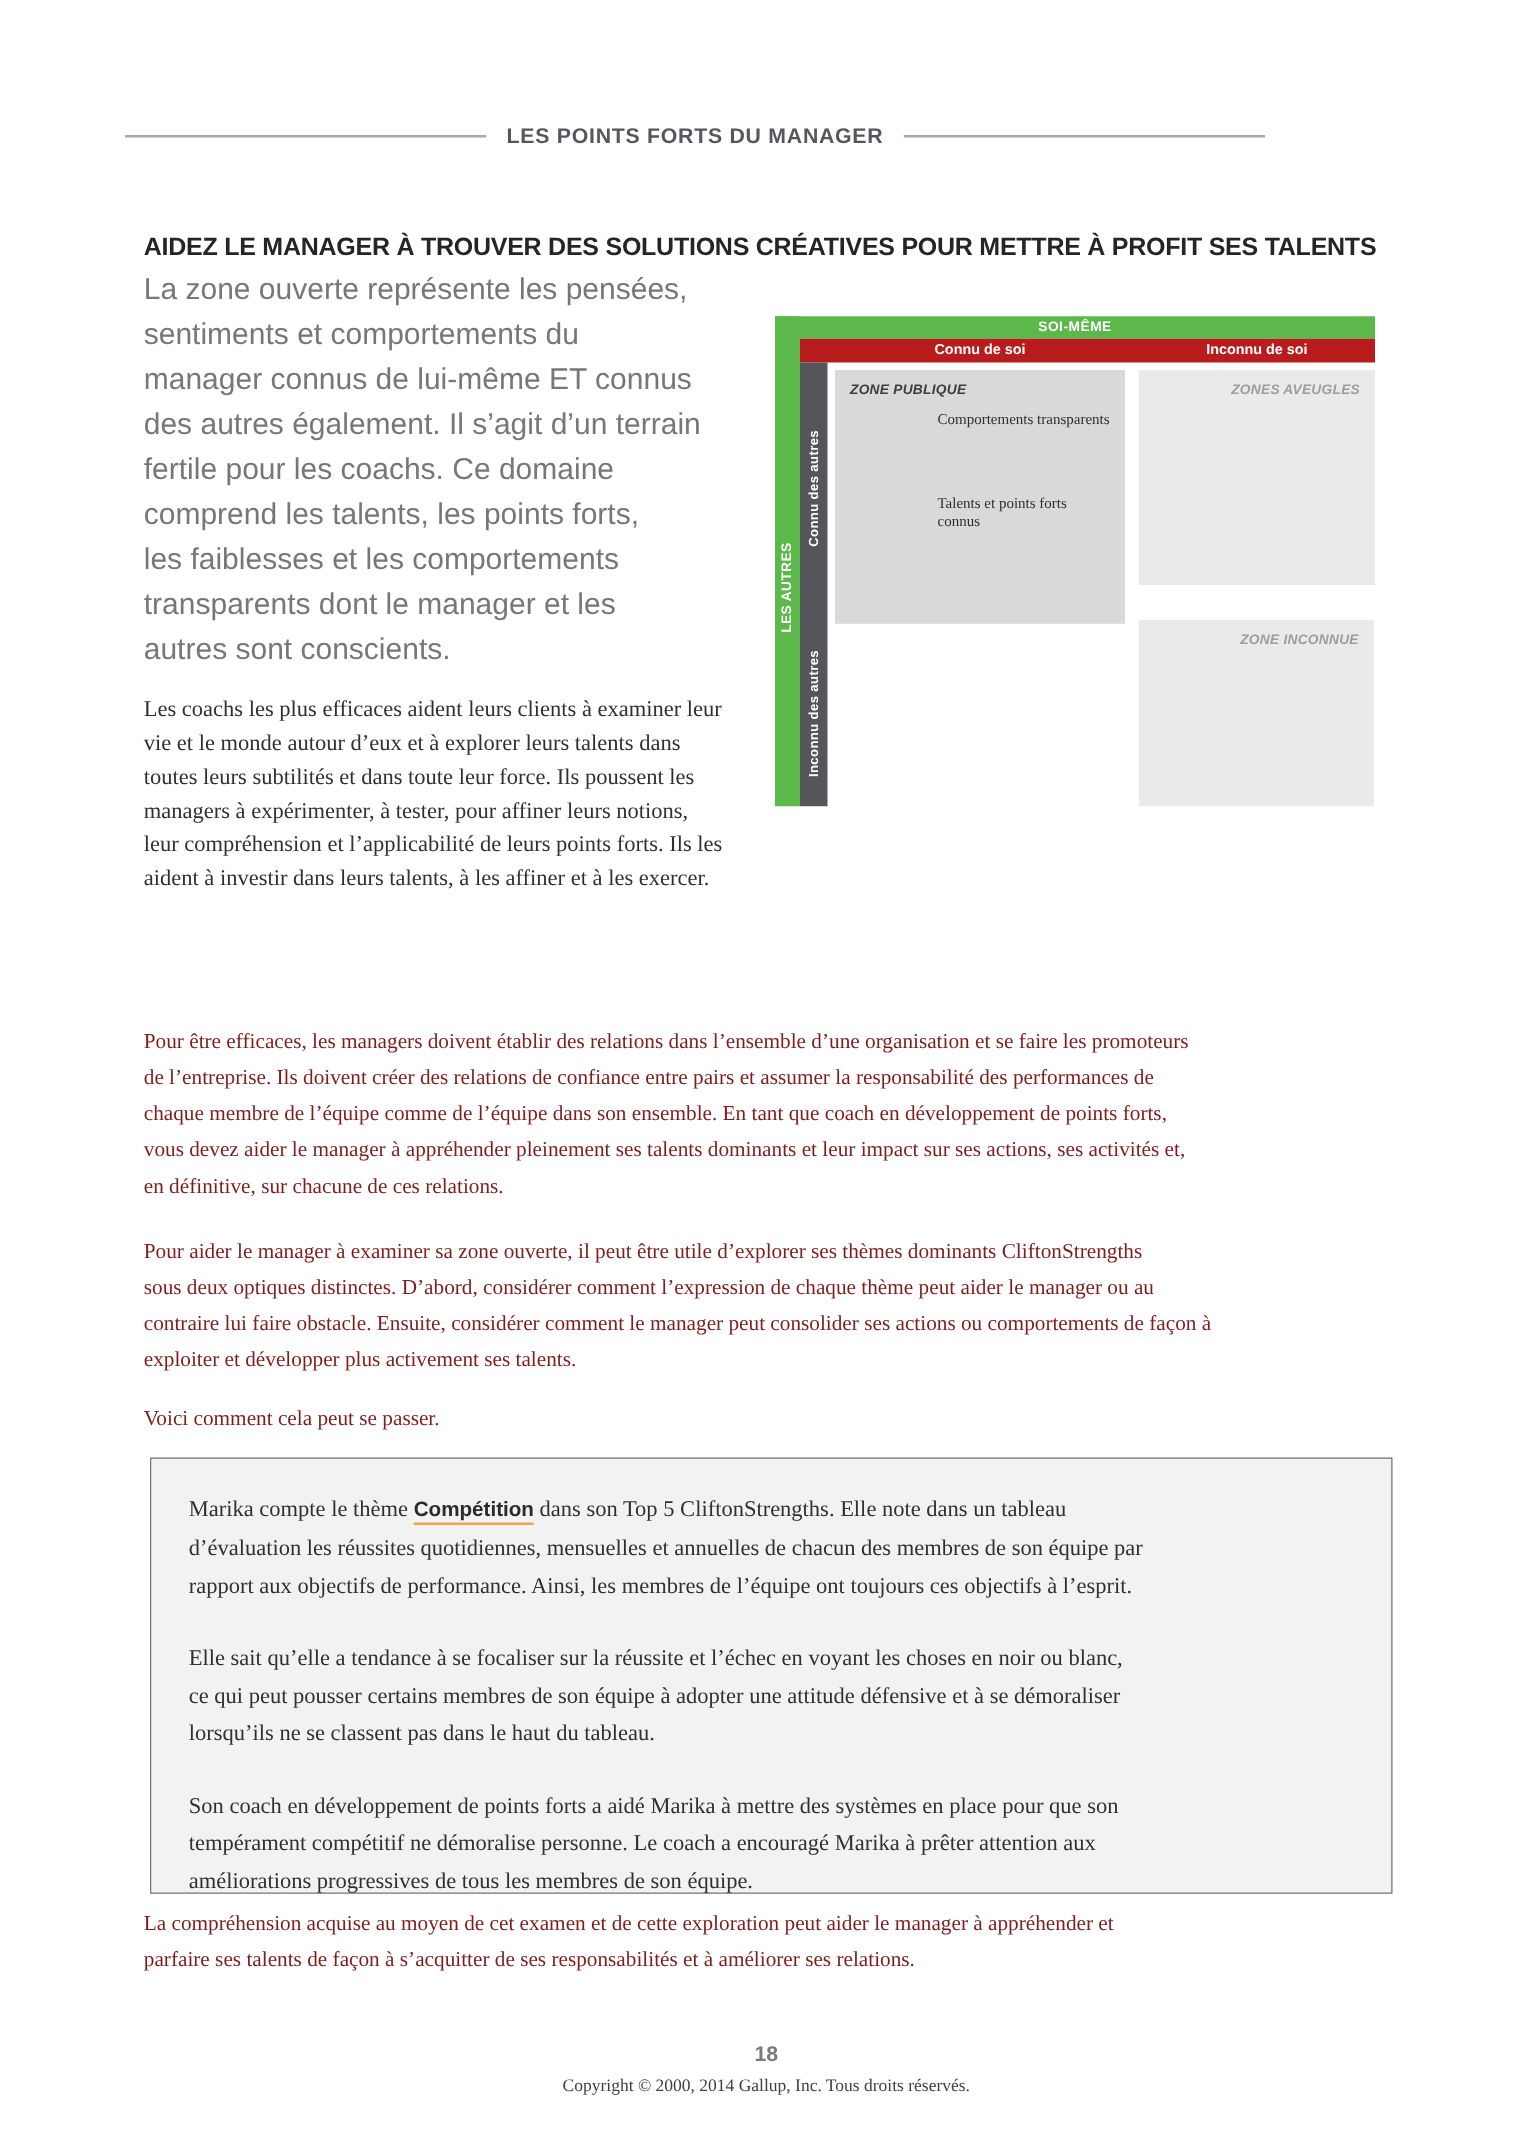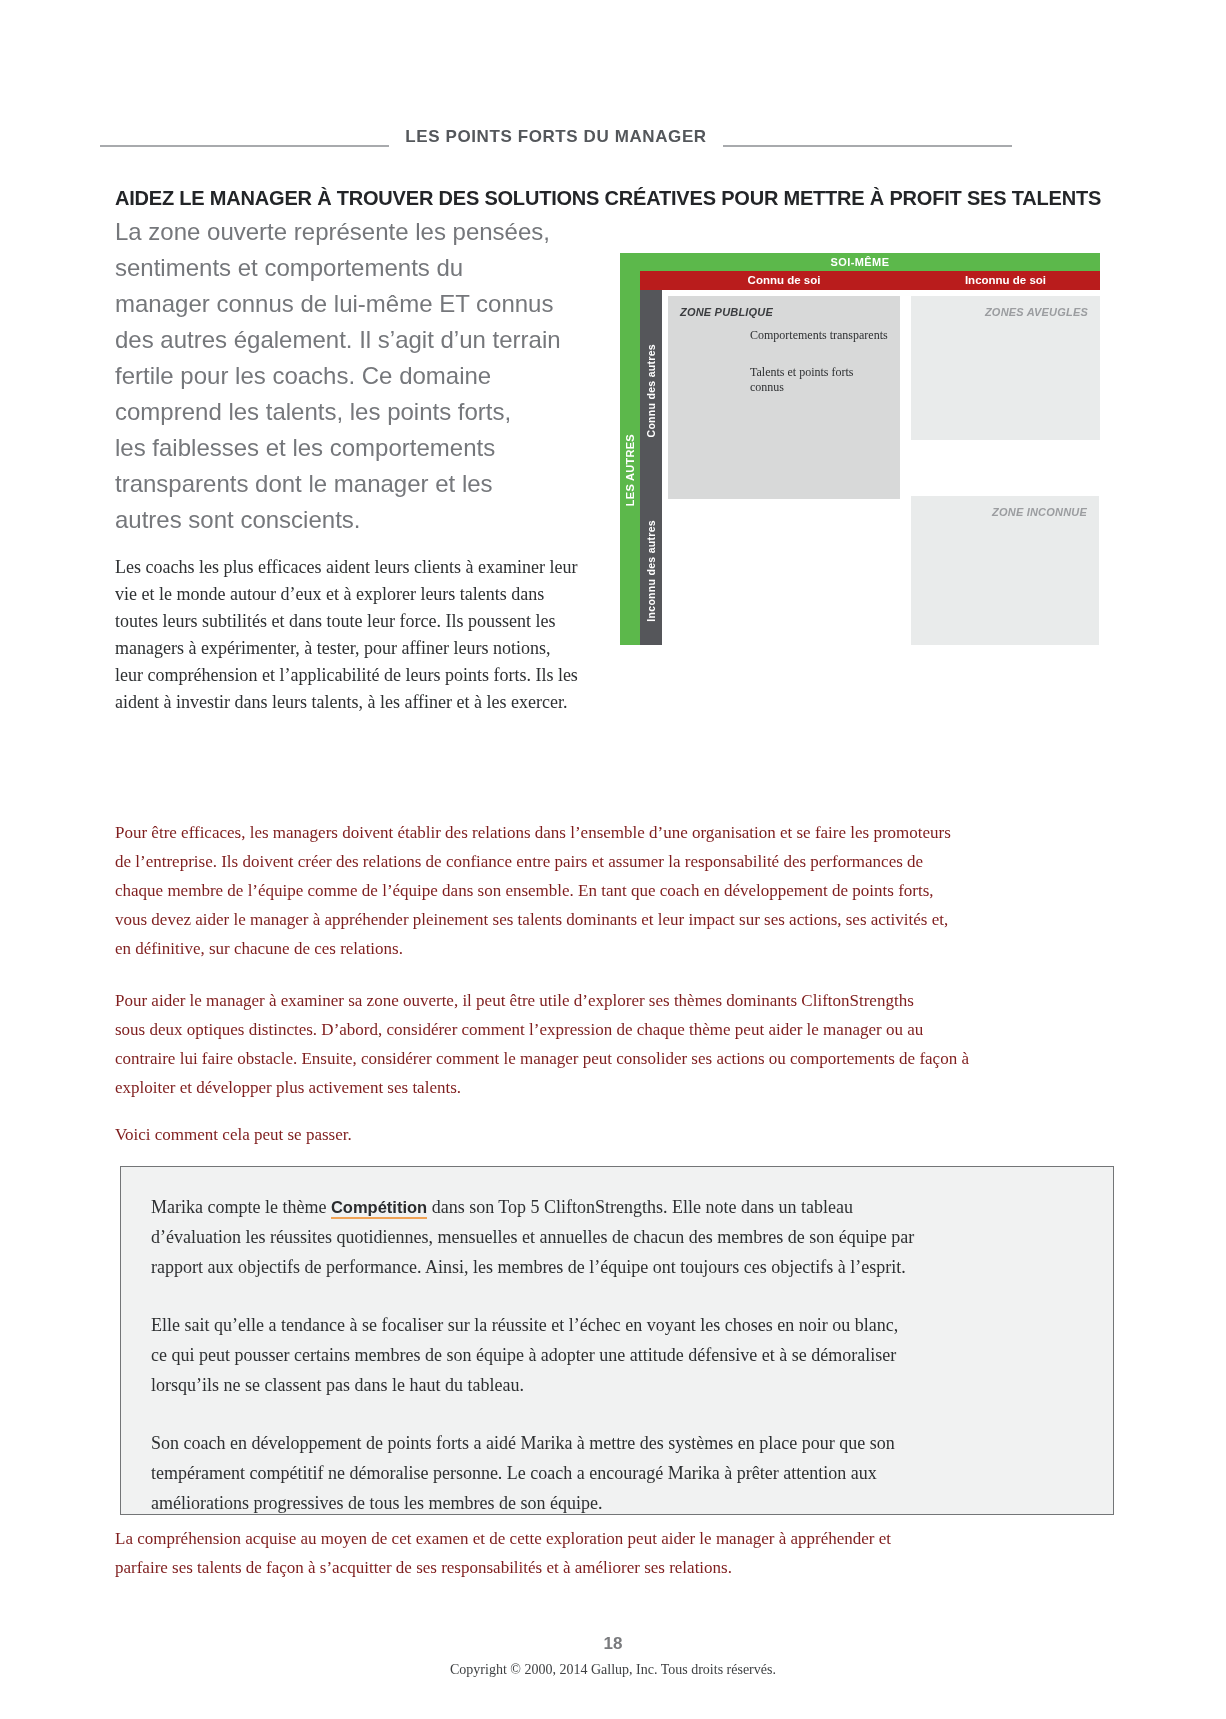--- a/index.html
+++ b/index.html
@@ -3,21 +3,21 @@
 <meta charset="utf-8">
 <style>
   html,body { margin:0; padding:0; background:#ffffff; }
   .page {
     position:relative; width:1226px; height:1719px; background:#ffffff;
     font-family:"Liberation Serif", serif; overflow:hidden;
   }
 
   
   .runhead { position:absolute; left:100px; top:99px; width:912px;
-    display:flex; align-items:flex-end; gap:16px;margin-top:28px; }
+    display:flex; align-items:center; gap:16px; }
   .runhead .rule { flex:1; height:2px; background:#a8aaad; }
   .runhead-title { font-family:"Liberation Sans", sans-serif; font-weight:700;
     font-size:17px; letter-spacing:0.6px; color:#54575b; white-space:nowrap; }
 
   
   .section-heading { position:absolute; left:115px; top:174px;
     font-family:"Liberation Sans", sans-serif; font-weight:700; font-size:20px;
     letter-spacing:-0.2px; color:#232528; white-space:nowrap; }
 
   
@@ -74,30 +74,30 @@
     background:#55565a; }
   .d-row-label { position:absolute; left:0; width:22px;
     display:flex; align-items:center; justify-content:center; }
   .d-row-known   { top:6px;   height:190px; }
   .d-row-unknown { top:206px; height:149px; }
   .vtext { writing-mode:vertical-rl; transform:rotate(180deg); color:#fff;
     font-weight:700; font-size:10.5px; letter-spacing:0.3px; white-space:nowrap; }
   .vtext-green { font-size:11px; }
   .q { position:absolute; box-sizing:border-box; padding:10px 12px; }
   .q-tl { left:48px;  top:43px;  width:232px; height:203px; background:#d8d9d9; }
-  .q-tr { left:291px; top:43px;  width:189px; height:144px; background:#e9ebeb; text-align:right; }
+  .q-tr { left:291px; top:43px;  width:189px; height:172px; background:#e9ebeb; text-align:right; }
   .q-bl { left:48px;  top:243px; width:232px; height:149px; background:#e9ebeb; }
   .q-br { left:291px; top:243px; width:188px; height:149px; background:#e9ebeb; text-align:right; }
   .q-label { font-style:italic; font-weight:700; font-size:11px; letter-spacing:0.2px; }
   .q-label-dark { color:#3b3d40; }
   .q-label-gray { color:#9b9da0; }
   .q-item { font-family:"Liberation Serif", serif; font-size:12px; color:#2e3032;
     margin-left:70px; }
   .q-item-1 { margin-top:10px; }
-  .q-item-2 { margin-top:22px; }
+  .q-item-2 { margin-top:52px; }
 </style>
 </head>
 <body>
 
 <div class="page">
 
   <div class="runhead">
     <div class="rule"></div>
     <div class="runhead-title">LES POINTS FORTS DU MANAGER</div>
     <div class="rule"></div>

